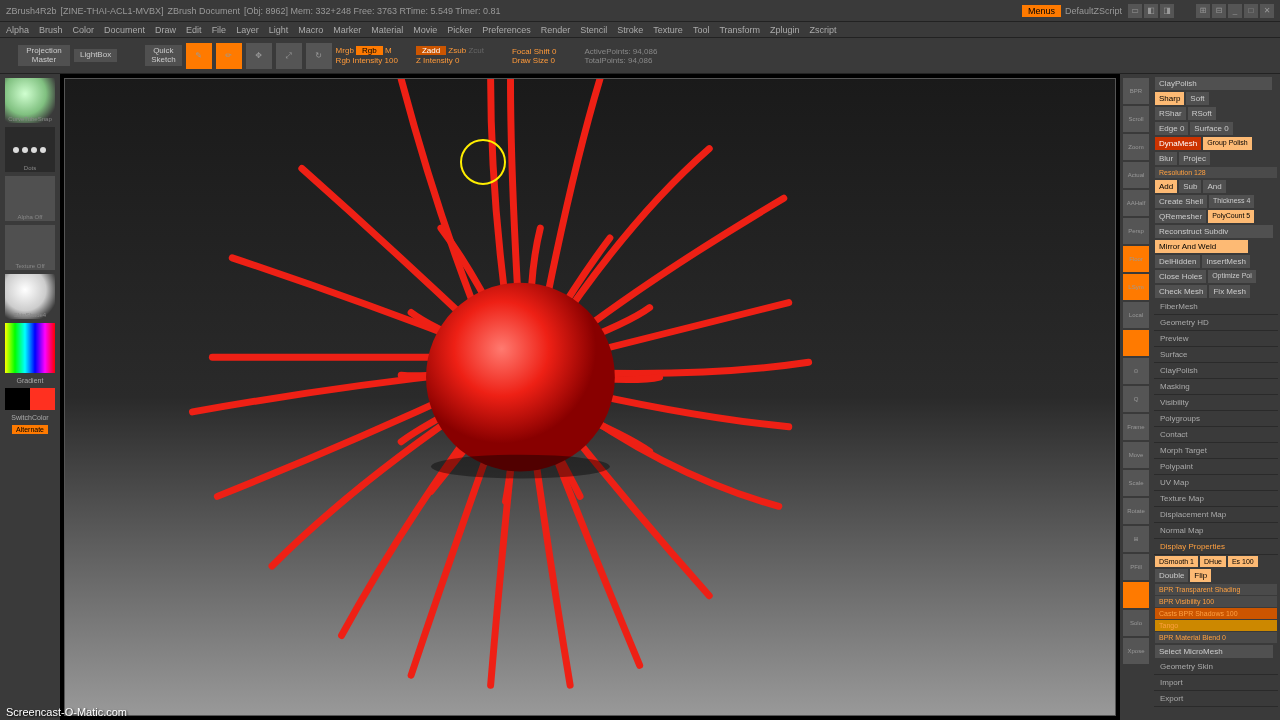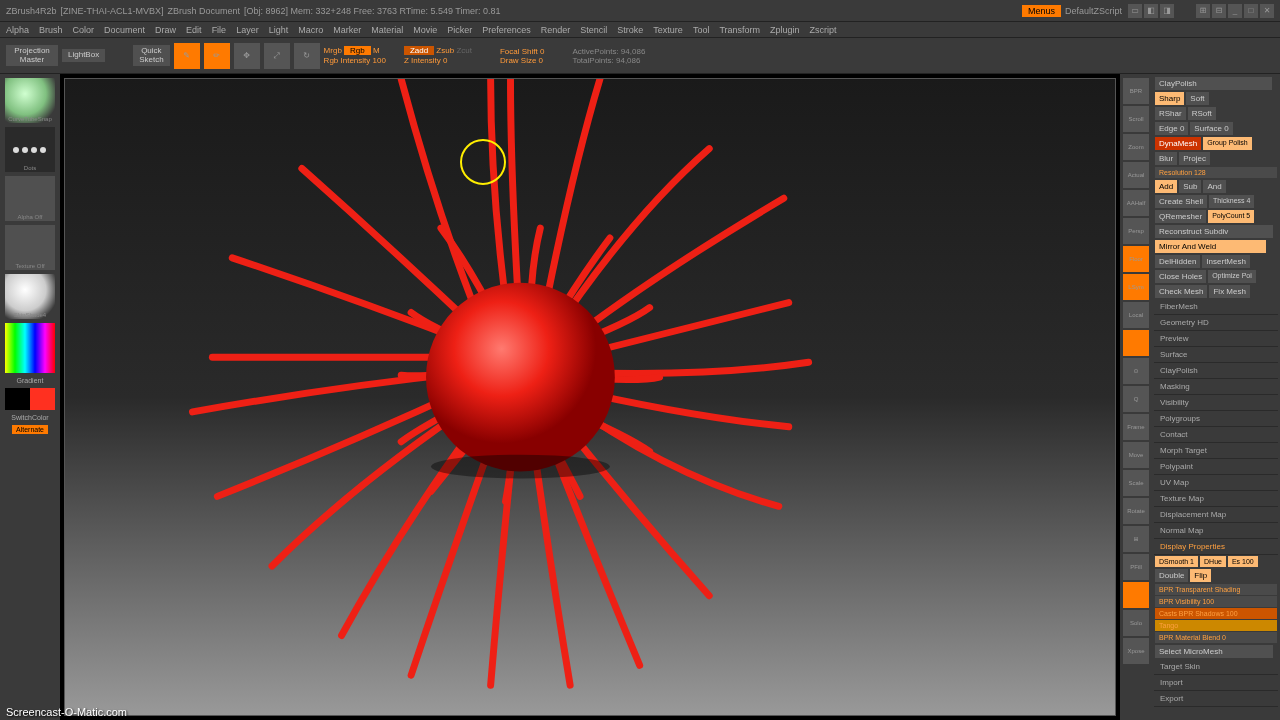--- a/index.html
+++ b/index.html
@@ -4,21 +4,21 @@
 <style>
 * { margin: 0; padding: 0; box-sizing: border-box; font-family: Arial, sans-serif; }
 body { background: #000; width: 1280px; height: 720px; overflow: hidden; position: relative; font-size: 9px; color: #c0c0c0; }
 .top-bar { height: 22px; background: #3a3a3a; display: flex; align-items: center; padding: 0 6px; font-size: 9px; color: #999; border-bottom: 1px solid #222; }
 .top-bar .title-seg { margin-right: 4px; }
 .top-bar .spacer { flex: 1; }
 .top-bar .orange-btn { background: #ff7a00; color: #000; padding: 1px 6px; margin-right: 4px; font-size: 9px; cursor: pointer; }
 .top-bar .icon-btn { width: 14px; height: 14px; background: #555; margin-left: 2px; display: inline-flex; align-items: center; justify-content: center; cursor: pointer; font-size: 8px; }
 .menu-bar { height: 16px; background: #3a3a3a; display: flex; align-items: center; padding: 0 6px; gap: 10px; font-size: 9px; color: #aaa; border-bottom: 1px solid #222; }
 .menu-bar span { cursor: pointer; }
-.tool-bar { height: 36px; background: #3a3a3a; display: flex; align-items: center; padding: 0 6px; gap: 4px; border-bottom: 1px solid #222; }
+.tool-bar { height: 36px; background: #3a3a3a; display: flex; align-items: center; padding: 0 18px; gap: 4px; border-bottom: 1px solid #222; }
 .tool-bar .btn { background: #505050; padding: 2px 6px; font-size: 8px; color: #ccc; cursor: pointer; text-align: center; line-height: 1.1; }
 .tool-bar .btn.orange { background: #ff7a00; color: #000; }
 .tool-bar .btn.orange-dark { background: #cc5500; color: #fff; }
 .tool-bar .icon { width: 26px; height: 26px; background: #555; display: flex; align-items: center; justify-content: center; cursor: pointer; font-size: 8px; color: #999; }
 .tool-bar .icon.orange { background: #ff7a00; }
 .tool-bar .slider-group { display: flex; flex-direction: column; gap: 0; font-size: 8px; color: #ff9a3a; }
 .tool-bar .slider-group.gray { color: #888; }
 .main { display: flex; height: 646px; }
 .left-panel { width: 60px; background: #3a3a3a; display: flex; flex-direction: column; align-items: center; padding: 4px 2px; gap: 4px; }
 .left-panel .thumb { width: 50px; height: 45px; background: #555; display: flex; align-items: center; justify-content: center; font-size: 7px; color: #888; cursor: pointer; position: relative; }
@@ -271,21 +271,21 @@
     </div>
     <div class="row">
       <div class="rp-btn">Create Shell</div>
       <div class="rp-btn" style="font-size:7px">Thickness 4</div>
     </div>
     <div class="row">
       <div class="rp-btn">QRemesher</div>
       <div class="rp-btn orange" style="font-size:7px">PolyCount 5</div>
     </div>
     <div class="rp-btn" style="width:118px">Reconstruct Subdiv</div>
-    <div class="rp-btn orange" style="width:111px">Mirror And Weld</div>
+    <div class="rp-btn orange" style="width:93px">Mirror And Weld</div>
     <div class="row">
       <div class="rp-btn">DelHidden</div>
       <div class="rp-btn">InsertMesh</div>
     </div>
     <div class="row">
       <div class="rp-btn">Close Holes</div>
       <div class="rp-btn" style="font-size:7px">Optimize Poi</div>
     </div>
     <div class="row">
       <div class="rp-btn">Check Mesh</div>
@@ -325,19 +325,19 @@
     <div class="slider-row" style="background:#cc5500">
         <span>Casts BPR Shadows 100</span>
       </div>
     <div class="slider-row" style="background:#cc8800">
         <span>Tango</span>
       </div>
     <div class="slider-row">
         <span>BPR Material Blend 0</span>
       </div>
     <div class="rp-btn" style="width:118px">Select MicroMesh</div>
-    <div class="section-item">Target Skin</div>
+    <div class="section-item">Geometry Skin</div>
     <div class="section-item">Import</div>
     <div class="section-item">Export</div>
   </div>
 </div>
 
 <div class="watermark">Screencast-O-Matic.com</div>
 
 </body></html>

